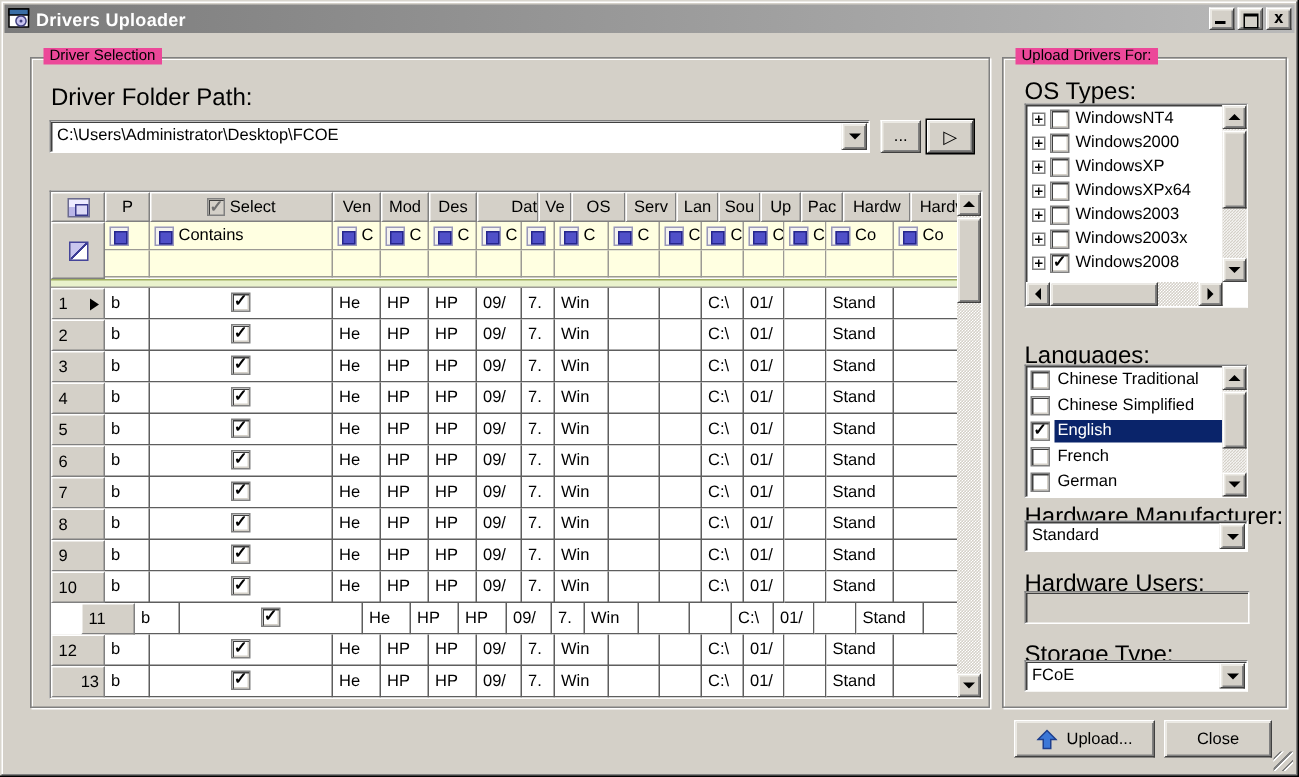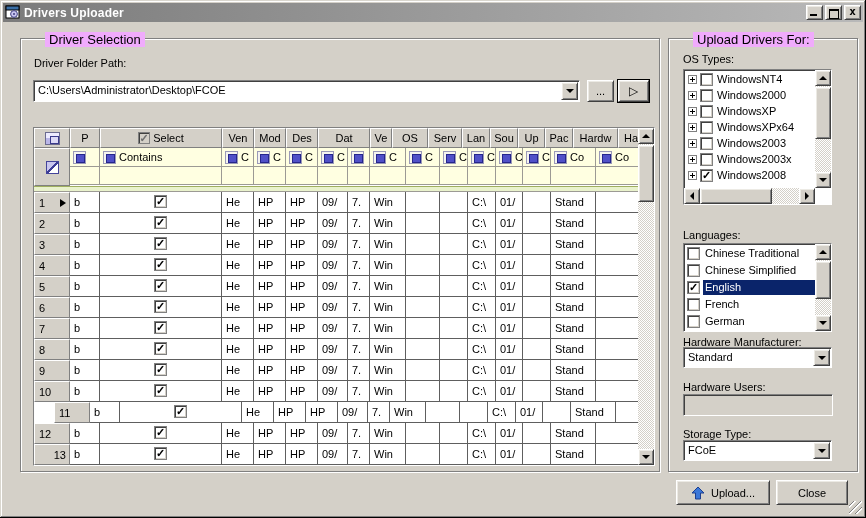--- a/index.html
+++ b/index.html
@@ -26,24 +26,24 @@
   }
   .glyph-min::after { content:""; position:absolute; left:3px; bottom:3px; width:7px; height:2px; background:#000; }
   .glyph-max::after { content:""; position:absolute; left:3px; top:3px; width:8px; height:7px; border:1px solid #000; border-top-width:2px; }
   .glyph-close { font-size:11px; font-weight:bold; line-height:12px; text-align:center; font-family:"DejaVu Sans Mono",monospace; }
 
   .groupbox {
     position:absolute; border:1px solid #808080;
     box-shadow: inset 1px 1px 0 #FFF, 1px 1px 0 #FFF;
   }
   .group-label {
-    position:absolute; top:-7px; left:24px; background:#f0abfc; padding:0 4px;
-    font-size:13px; color:#000; white-space:nowrap;
-  }
-  .lbl { position:absolute; font-size:11px; white-space:nowrap;text-align:center; }
+    position:absolute; top:-7px; left:8px; background:#ec4899; padding:0 4px;
+    font-size:10px; color:#000; white-space:nowrap;
+  }
+  .lbl { position:absolute; font-size:16px; white-space:nowrap;text-align:center; }
 
   .sunken { border:1px solid; border-color:#808080 #FFF #FFF #808080; box-shadow: inset 1px 1px 0 #404040; background:#fff; }
   .btn {
     background:#D4D0C8; border:1px solid; border-color:#FFF #404040 #404040 #FFF;
     box-shadow: inset 1px 1px 0 #ECEAE4, inset -1px -1px 0 #808080;
     font-size:11px; text-align:center; cursor:default; color:#000;
     display:flex; align-items:center; justify-content:center;
   }
 
   
@@ -164,21 +164,21 @@
           </div>
           <div class="gc hcell" style="width: 32px;">
             <span>Ven</span>
           </div>
           <div class="gc hcell" style="width: 32px;">
             <span>Mod</span>
           </div>
           <div class="gc hcell" style="width: 32px;">
             <span>Des</span>
           </div>
-          <div class="gc hcell" style="width: 52px;">
+          <div class="gc hcell" style="width: 41px; justify-content: flex-end;">
             <span>Dat</span>
           </div>
           <div class="gc hcell" style="width: 22px;">
             <span>Ve</span>
           </div>
           <div class="gc hcell" style="width: 36px;">
             <span>OS</span>
           </div>
           <div class="gc hcell" style="width: 34px;">
             <span>Serv</span>

